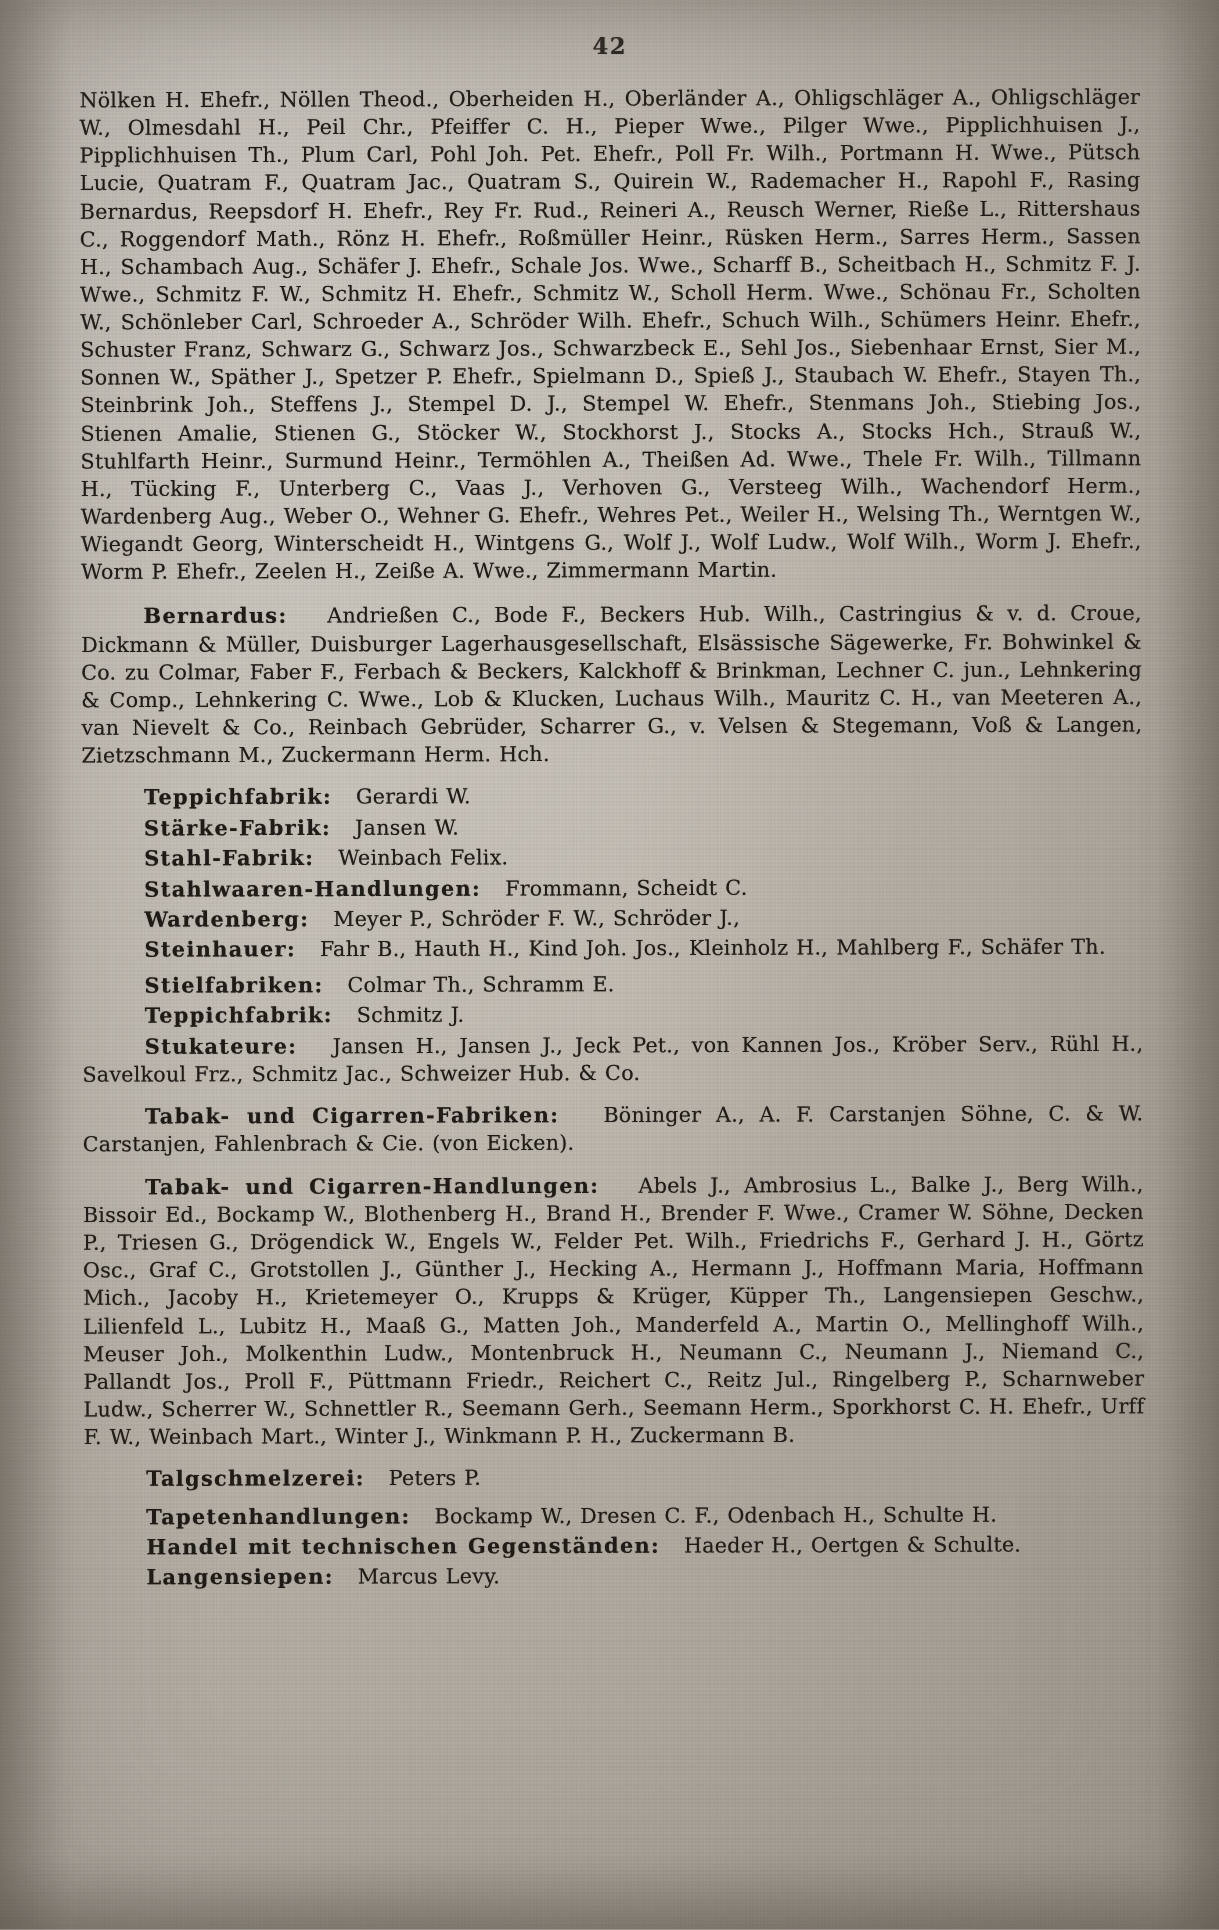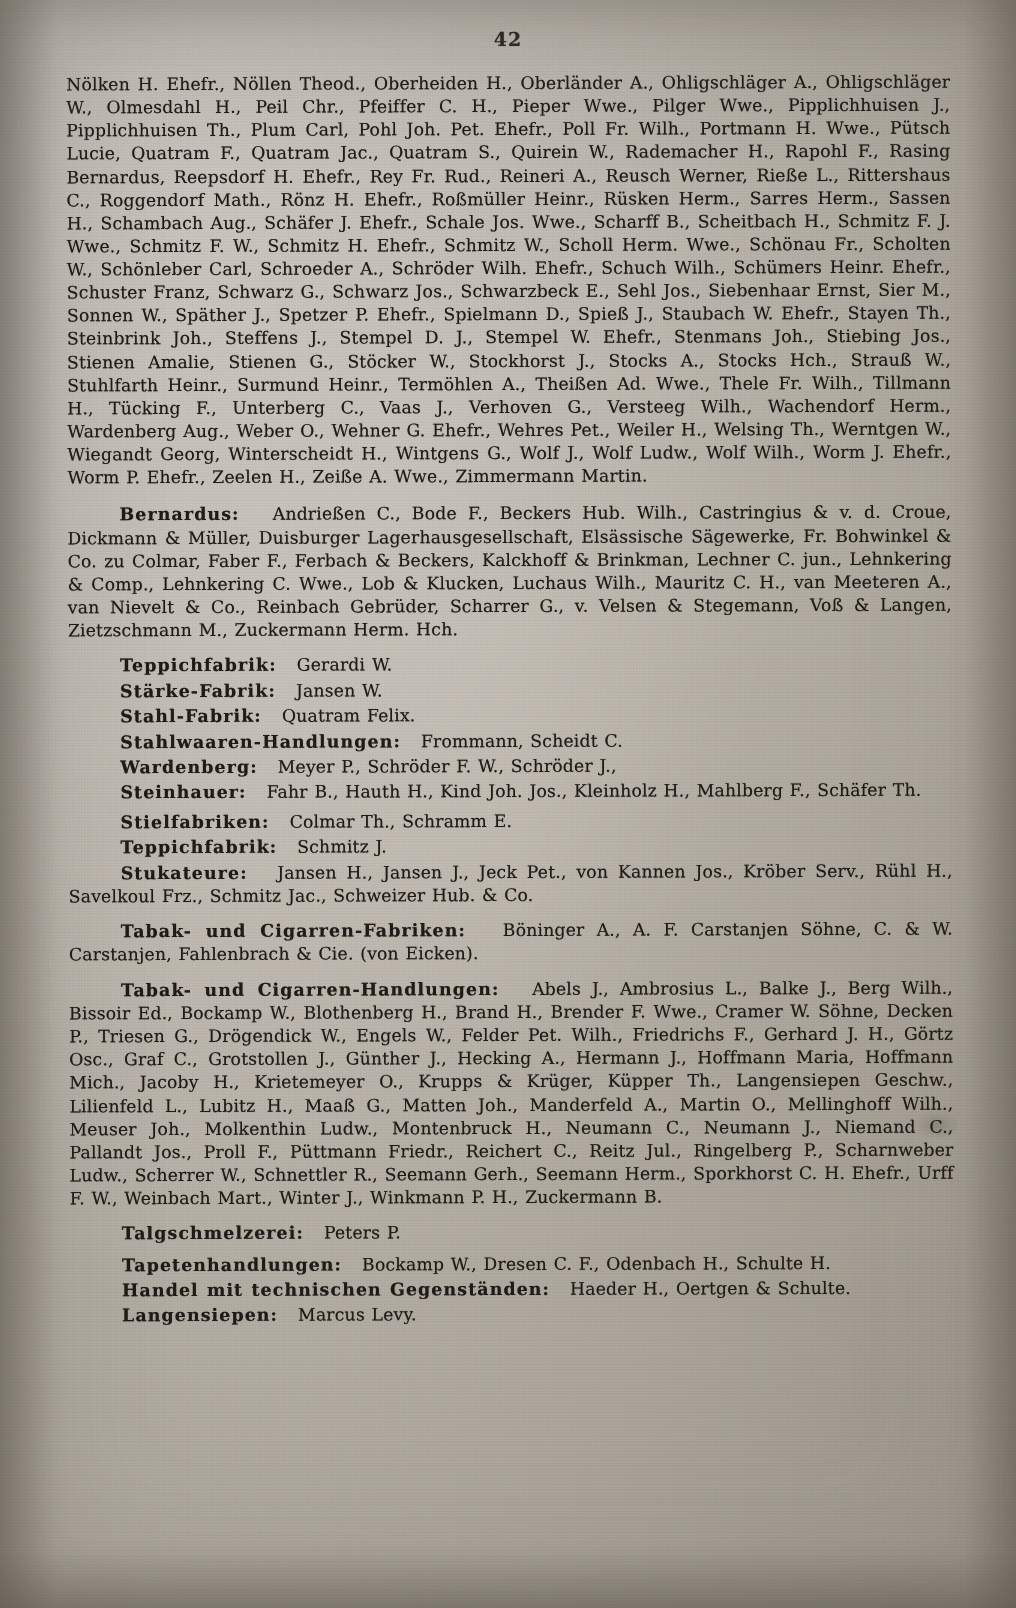--- a/index.html
+++ b/index.html
@@ -170,21 +170,21 @@
         <span class="sep">&nbsp;&nbsp;</span><span class="body">Gerardi W.</span>
       </p>
 
       <p class="para indented section tight">
         <span class="heading spaced">Stärke-Fabrik:</span>
         <span class="sep">&nbsp;&nbsp;</span><span class="body">Jansen W.</span>
       </p>
 
       <p class="para indented section tight">
         <span class="heading spaced">Stahl-Fabrik:</span>
-        <span class="sep">&nbsp;&nbsp;</span><span class="body">Quatram Felix.</span>
+        <span class="sep">&nbsp;&nbsp;</span><span class="body">Weinbach Felix.</span>
       </p>
 
       <p class="para indented section tight">
         <span class="heading spaced">Stahlwaaren-Handlungen:</span>
         <span class="sep">&nbsp;&nbsp;</span><span class="body">Frommann, Scheidt C.</span>
       </p>
 
       <p class="para indented section tight">
         <span class="heading spaced">Wardenberg:</span>
         <span class="sep">&nbsp;&nbsp;</span><span class="body">Meyer P., Schröder F. W., Schröder J.,</span>

